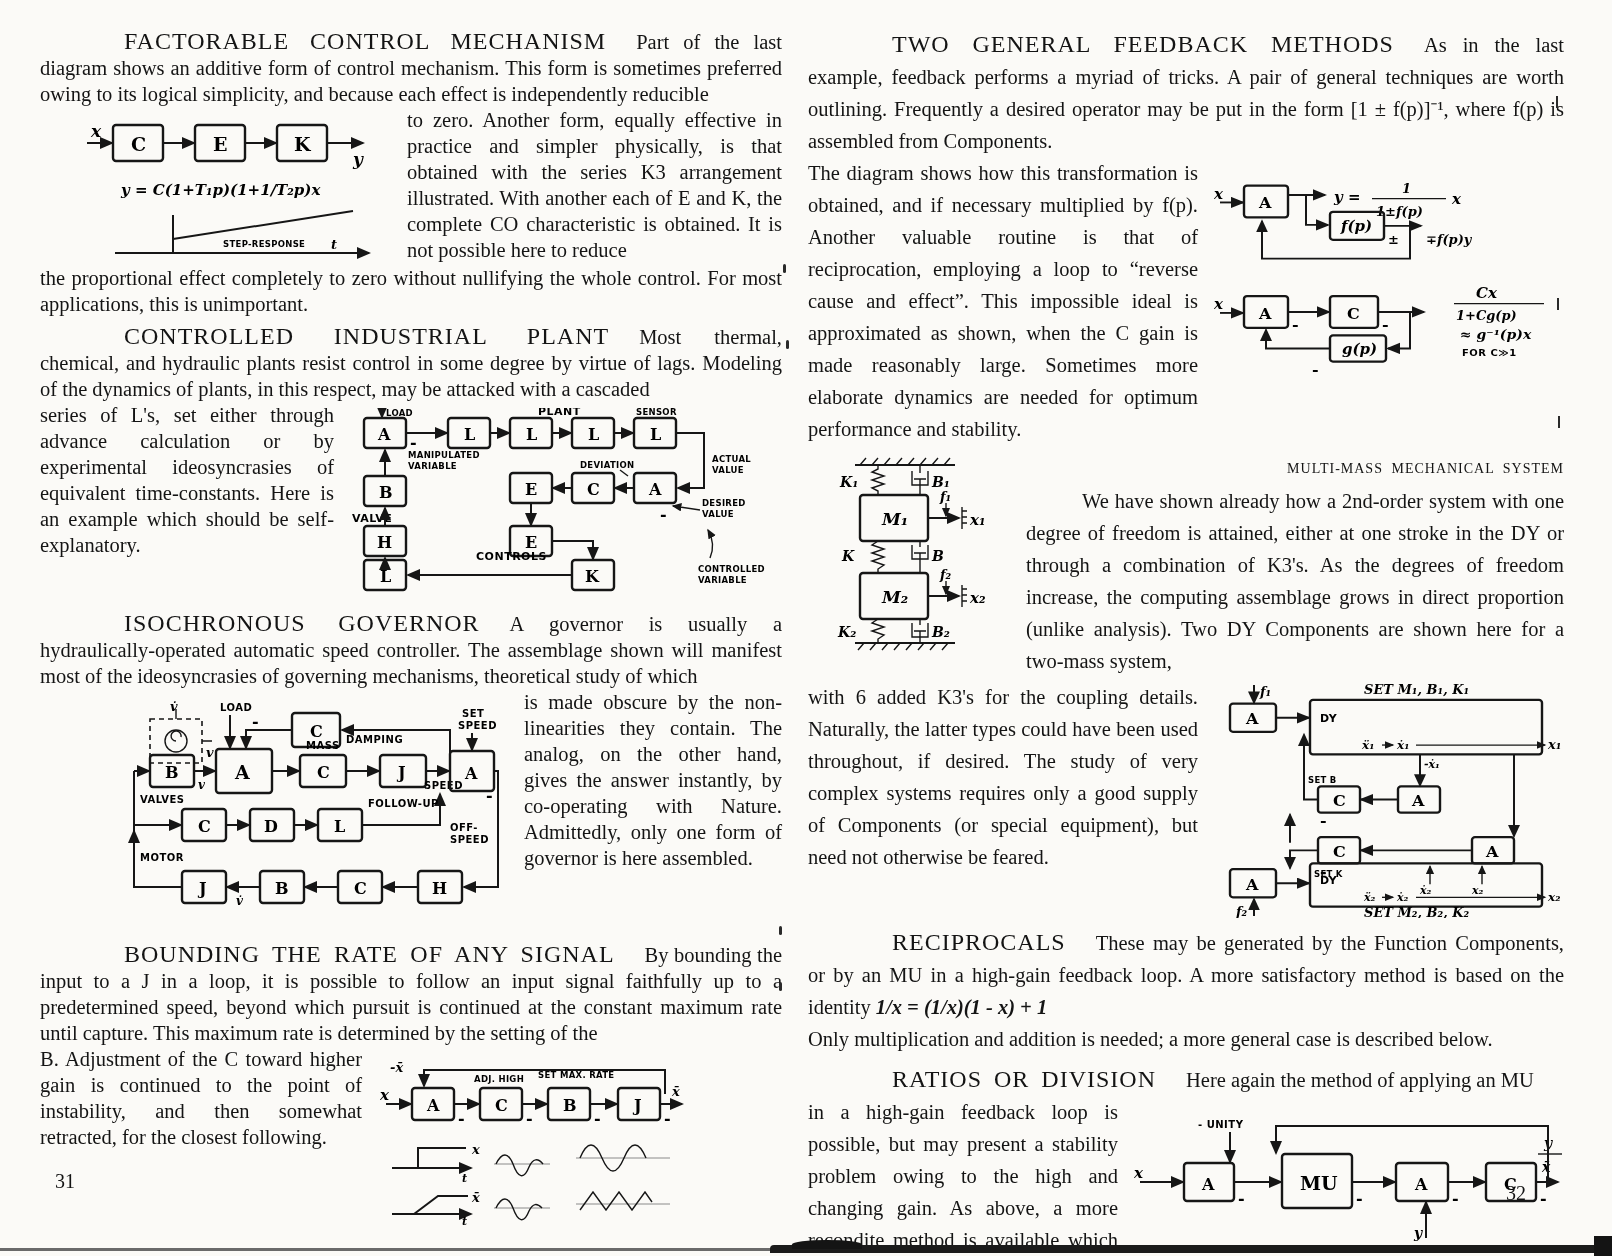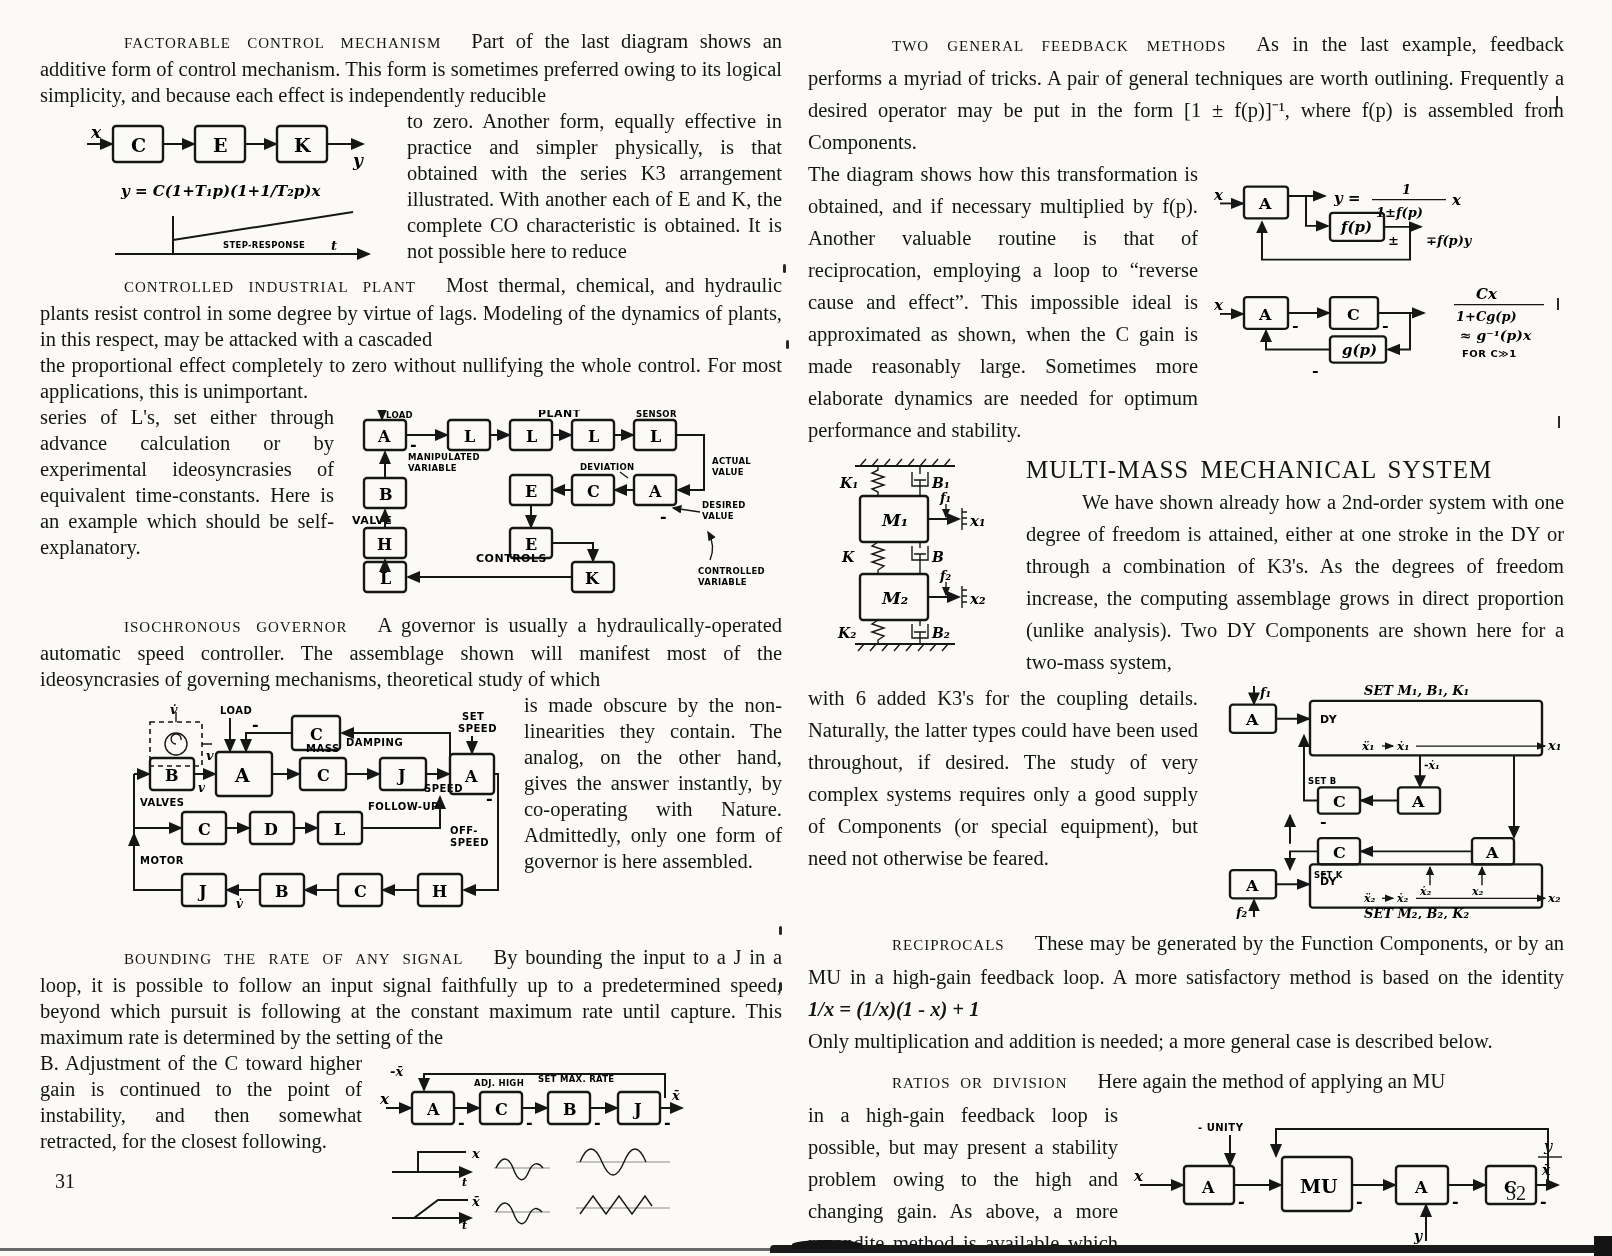--- a/index.html
+++ b/index.html
@@ -4,21 +4,21 @@
 <style>
   html,body{margin:0;padding:0;}
   body{width:1612px;height:1256px;position:relative;background:#fbfaf7;overflow:hidden;
        font-family:"Liberation Serif",serif;color:#141414;}
   .col{position:absolute;top:28px;}
   #leftcol{left:40px;width:742px;}
   #rightcol{left:808px;width:756px;}
   p.body{margin:0;font-size:20.5px;line-height:26px;text-align:justify;}
   #rightcol p.body{line-height:32px;}
   .indent{text-indent:84px;}
-  .head{letter-spacing:1px;word-spacing:5px;font-size:15px;margin-right:30px;}
+  .head{letter-spacing:1px;word-spacing:5px;font-size:24px;margin-right:30px;}
   .it{margin-top:29px;}
   .fm{font-style:italic;font-weight:700;white-space:nowrap;}
   .wrapblock{overflow:visible;}
   .wrapblock::after{content:"";display:block;clear:both;}
   .fl{float:left;}
   .fr{float:right;}
   svg{display:block;}
   svg text{font-family:"DejaVu Sans",sans-serif;}
   .bl{font-family:"DejaVu Serif",serif;font-weight:bold;font-size:19px;}
   .bl16{font-family:"DejaVu Serif",serif;font-weight:bold;font-size:16px;}
@@ -70,23 +70,23 @@
       <text class="itf s15" x="36" y="80">y = C(1+T₁p)(1+1/T₂p)x</text>
       <path class="ln" d="M88,138 V100"></path>
       <path class="ln" d="M88,124 L268,96"></path>
       <path class="ln" d="M30,138 H284" marker-end="url(#ah)"></path>
       <text class="hw9" x="138" y="132">STEP-RESPONSE</text>
       <text class="itf s13" x="246" y="134">t</text>
     </svg>
     <p class="body">to zero. Another form, equally effective in practice and simpler physically, is that obtained with the series K3 arrangement illustrated. With another each of E and K, the complete CO characteristic is obtained. It is not possible here to reduce</p>
   </div>
 
+  <p class="body">the proportional effect completely to zero without nullifying the whole control. For most applications, this is unimportant.</p>
+
   <p class="body indent" style="margin-top:6px"><span class="head">CONTROLLED INDUSTRIAL PLANT</span><span>Most thermal, chemical, and hydraulic plants resist control in some degree by virtue of lags. Modeling of the dynamics of plants, in this respect, may be attacked with a cascaded</span></p>
-
-  <p class="body">the proportional effect completely to zero without nullifying the whole control. For most applications, this is unimportant.</p>
 
   <div class="wrapblock">
     <svg class="fr" width="430" height="200" viewBox="0 0 430 200" style="margin:6px 0 2px 18px">
       <text class="hw9" x="34" y="8">LOAD</text>
       <path class="ln" d="M30,0 V9" marker-end="url(#ah)"></path>
       <rect class="bx" x="12" y="10" width="42" height="30"></rect>
         <text class="bl16" x="26" y="32">A</text>
       <path class="ln" d="M54,25 H95" marker-end="url(#ah)"></path>
       <text class="bl16" x="58" y="40">-</text>
       <rect class="bx" x="96" y="10" width="42" height="30"></rect>
@@ -213,21 +213,21 @@
       <path class="ln" d="M298,188 H263" marker-end="url(#ah)"></path>
       <path class="ln" d="M218,188 H185" marker-end="url(#ah)"></path>
       <path class="ln" d="M140,188 H107" marker-end="url(#ah)"></path>
       <text class="itf s12" x="116" y="206">v̇</text>
       <path class="ln" d="M62,188 H14 V72"></path>
       <path class="ln" d="M14,160 V132" marker-end="url(#ah)"></path>
     </svg>
     <p class="body">is made obscure by the non-linearities they contain. The analog, on the other hand, gives the answer instantly, by co-operating with Nature. Admittedly, only one form of governor is here assembled.</p>
   </div>
 
-  <p class="body indent"><span class="head">BOUNDING THE RATE OF ANY SIGNAL</span><span>By bounding the input to a J in a loop, it is possible to follow an input signal faithfully up to a predetermined speed, beyond which pursuit is following at the constant maximum rate until capture. This maximum rate is determined by the setting of the</span></p>
+  <p class="body indent"><span class="head">BOUNDING THE RATE OF ANY SIGNAL</span><span>By bounding the input to a J in a loop, it is possible to follow an input signal faithfully up to a predetermined speed, beyond which pursuit is continued at the constant maximum rate until capture. This maximum rate is determined by the setting of the</span></p>
 
   <div class="wrapblock">
     <svg class="fr" width="310" height="170" viewBox="0 0 310 170" style="margin:10px 92px 2px 18px">
       <text class="itf s13" x="10" y="16">-x̄</text>
       <path class="ln" d="M285,38 V14 H44 V30" marker-end="url(#ah)"></path>
       <text class="itf s15" x="0" y="44">x</text>
       <path class="ln" d="M6,48 H31" marker-end="url(#ah)"></path>
       <rect class="bx" x="32" y="32" width="42" height="32"></rect>
         <text class="bl16" x="47" y="55">A</text>
       <path class="ln" d="M74,48 H99" marker-end="url(#ah)"></path>
@@ -342,21 +342,21 @@
       <path class="ln" d="M108,141 H139" marker-end="url(#ah)"></path>
       <path class="ln1" d="M142,130 V152 M142,134 h5 M142,140 h5 M142,146 h5"></path>
       <text class="itf s15" x="150" y="148">x₂</text>
       <polyline class="ln1" points="58,164 52,168 64,172 52,176 64,180 58,184 58,188"></polyline>
       <text class="itf s14" x="18" y="182">K₂</text>
       <path class="ln1" d="M100,164 V170 M92,168 V182 H108 V168 M94,176 H106 M100,176 V188"></path>
       <text class="itf s14" x="112" y="182">B₂</text>
       <path class="ln" d="M35,188 H135"></path>
       <path class="ln1" d="M44,188 l-6,7 M56,188 l-6,7 M68,188 l-6,7 M80,188 l-6,7 M92,188 l-6,7 M104,188 l-6,7 M116,188 l-6,7 M128,188 l-6,7"></path>
     </svg>
-    <p class="body" style="text-align:left;font-size:25px;letter-spacing:1px;word-spacing:4px">MULTI-MASS MECHANICAL SYSTEM</p>
+    <p class="body" style="text-align:right;font-size:14px;letter-spacing:1px;word-spacing:4px">MULTI-MASS MECHANICAL SYSTEM</p>
     <p class="body" style="text-indent:56px">We have shown already how a 2nd-order system with one degree of freedom is attained, either at one stroke in the DY or through a combination of K3's. As the degrees of freedom increase, the computing assemblage grows in direct proportion (unlike analysis). Two DY Components are shown here for a two-mass system,</p>
   </div>
 
   <div class="wrapblock" style="clear:both;margin-top:4px">
     <svg class="fr" width="350" height="235" viewBox="0 0 350 250" preserveAspectRatio="none" style="margin:2px 0 2px 16px">
       <text class="itf s13" x="46" y="14">f₁</text>
       <path class="ln" d="M40,2 V21" marker-end="url(#ah)"></path>
       <rect class="bx" x="16" y="22" width="46" height="30"></rect>
         <text class="bl16" x="32" y="44">A</text>
       <path class="ln" d="M62,37 H95" marker-end="url(#ah)"></path>

